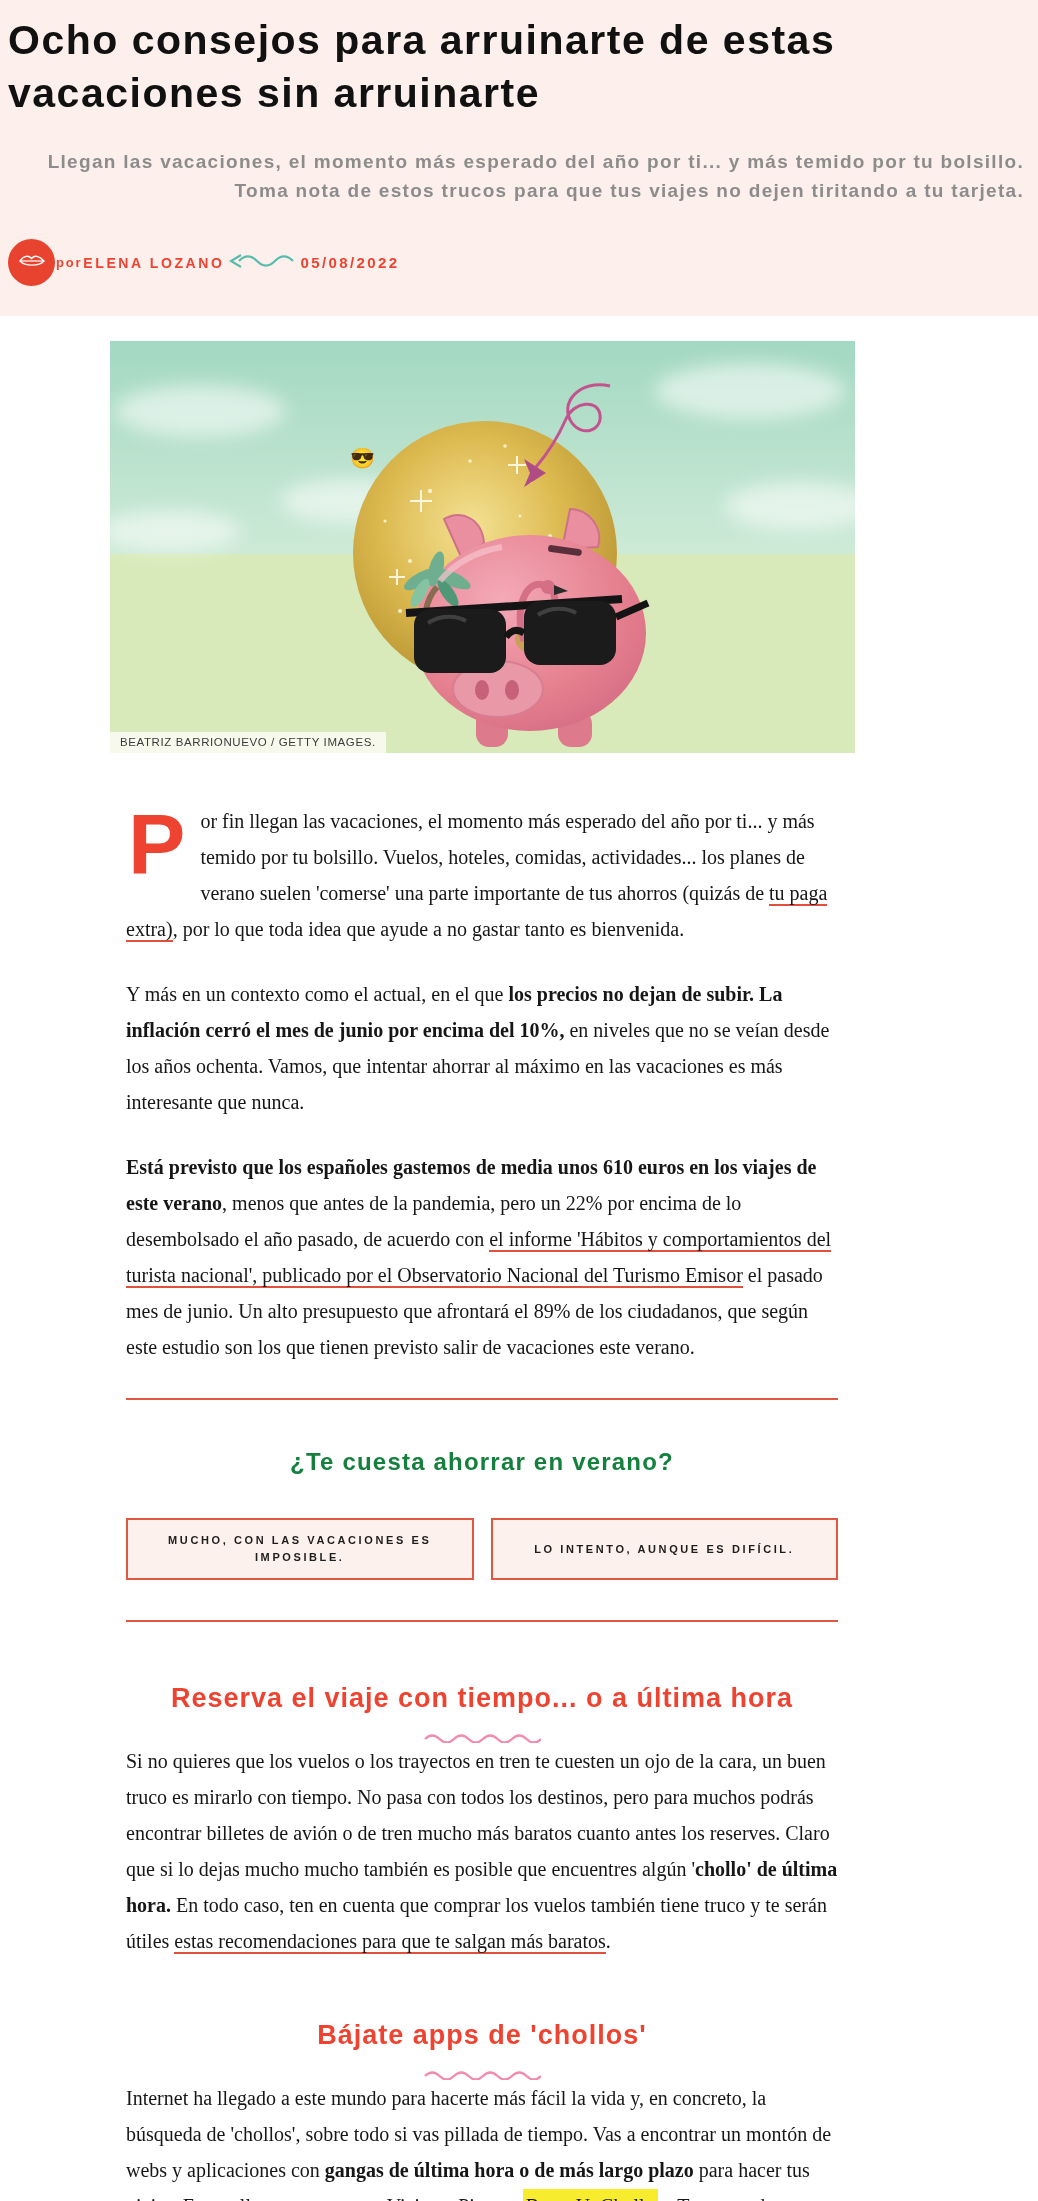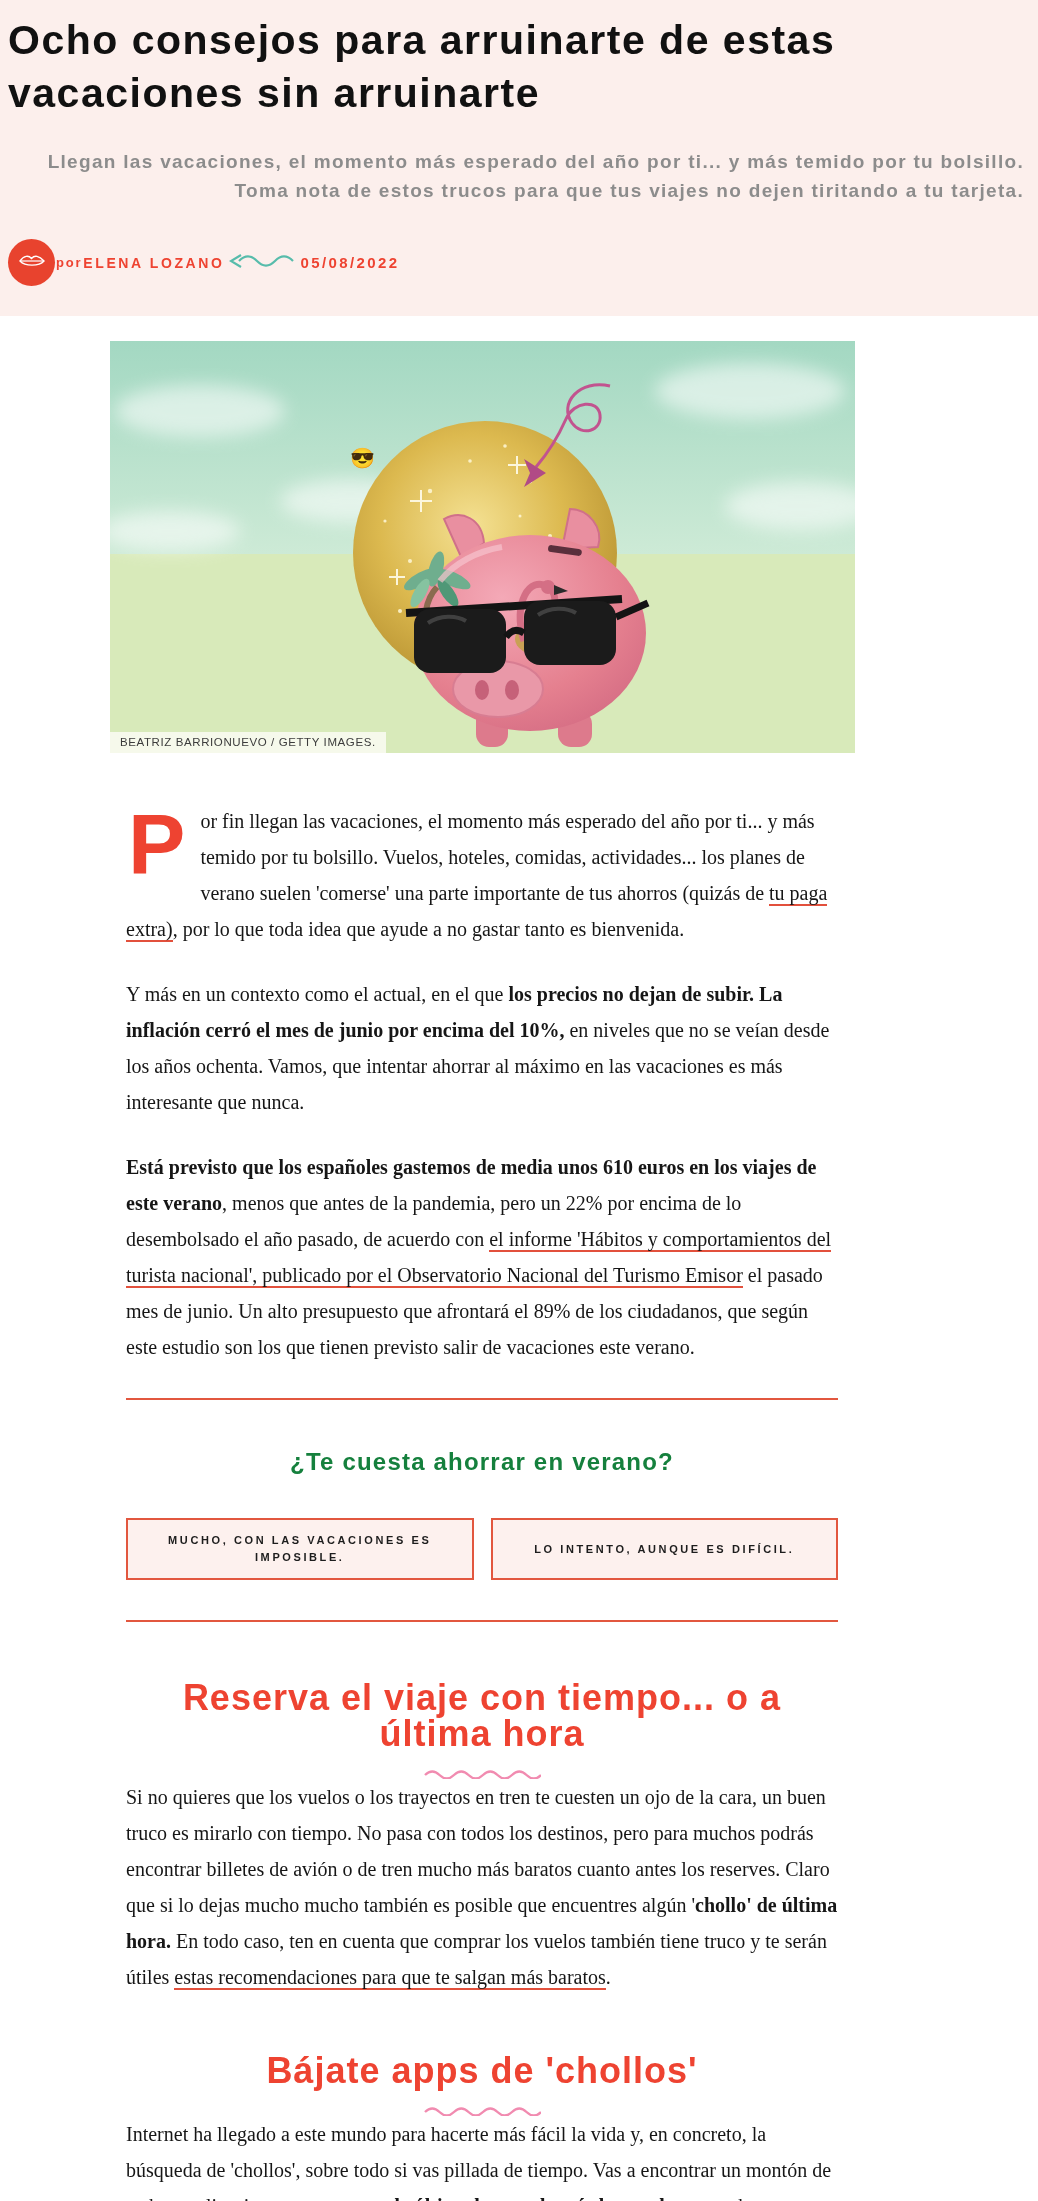--- a/index.html
+++ b/index.html
@@ -61,21 +61,21 @@
   }
   .poll-opts{display:flex;gap:17px;}
   .poll-btn{
     flex:1;border:2px solid #e2573f;background:#fdf1ee;
     font-family:"Liberation Sans", sans-serif;font-weight:700;font-size:11px;
     letter-spacing:2.6px;line-height:17px;color:#1d1d1d;text-align:center;
     padding:12px 28px;cursor:pointer;
   }
   
   .section-head{
-    font-family:"Liberation Sans", sans-serif;font-weight:700;font-size:36px;
+    font-family:"Liberation Sans", sans-serif;font-weight:700;font-size:27px;
     letter-spacing:1px;color:#ee4331;text-align:center;margin:58px 0 0;
   }
   .head-squiggle{display:block;margin:15px auto 0;}
   .after-head{margin-top:30px;}
 </style>
 </head>
 <body>
 
 <header class="header">
   <h1 class="title">Ocho consejos para arruinarte de estas vacaciones sin arruinarte</h1>

